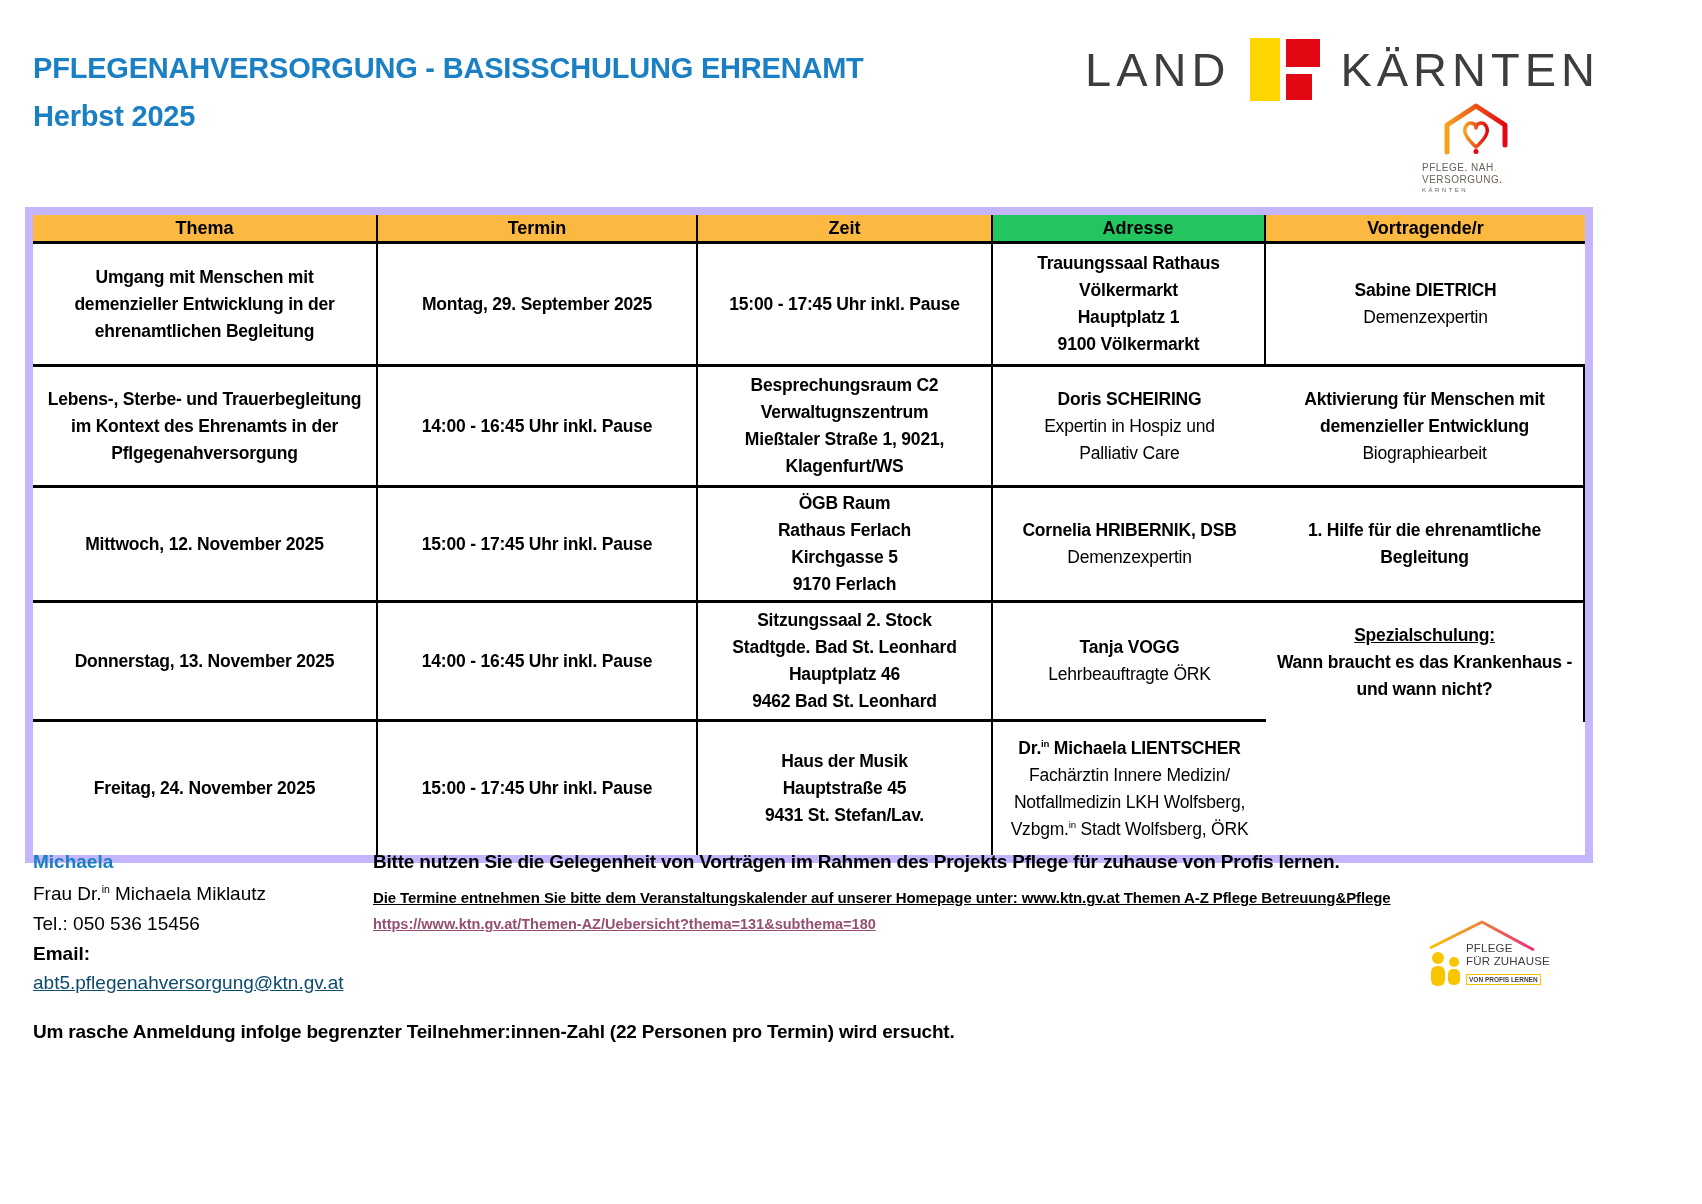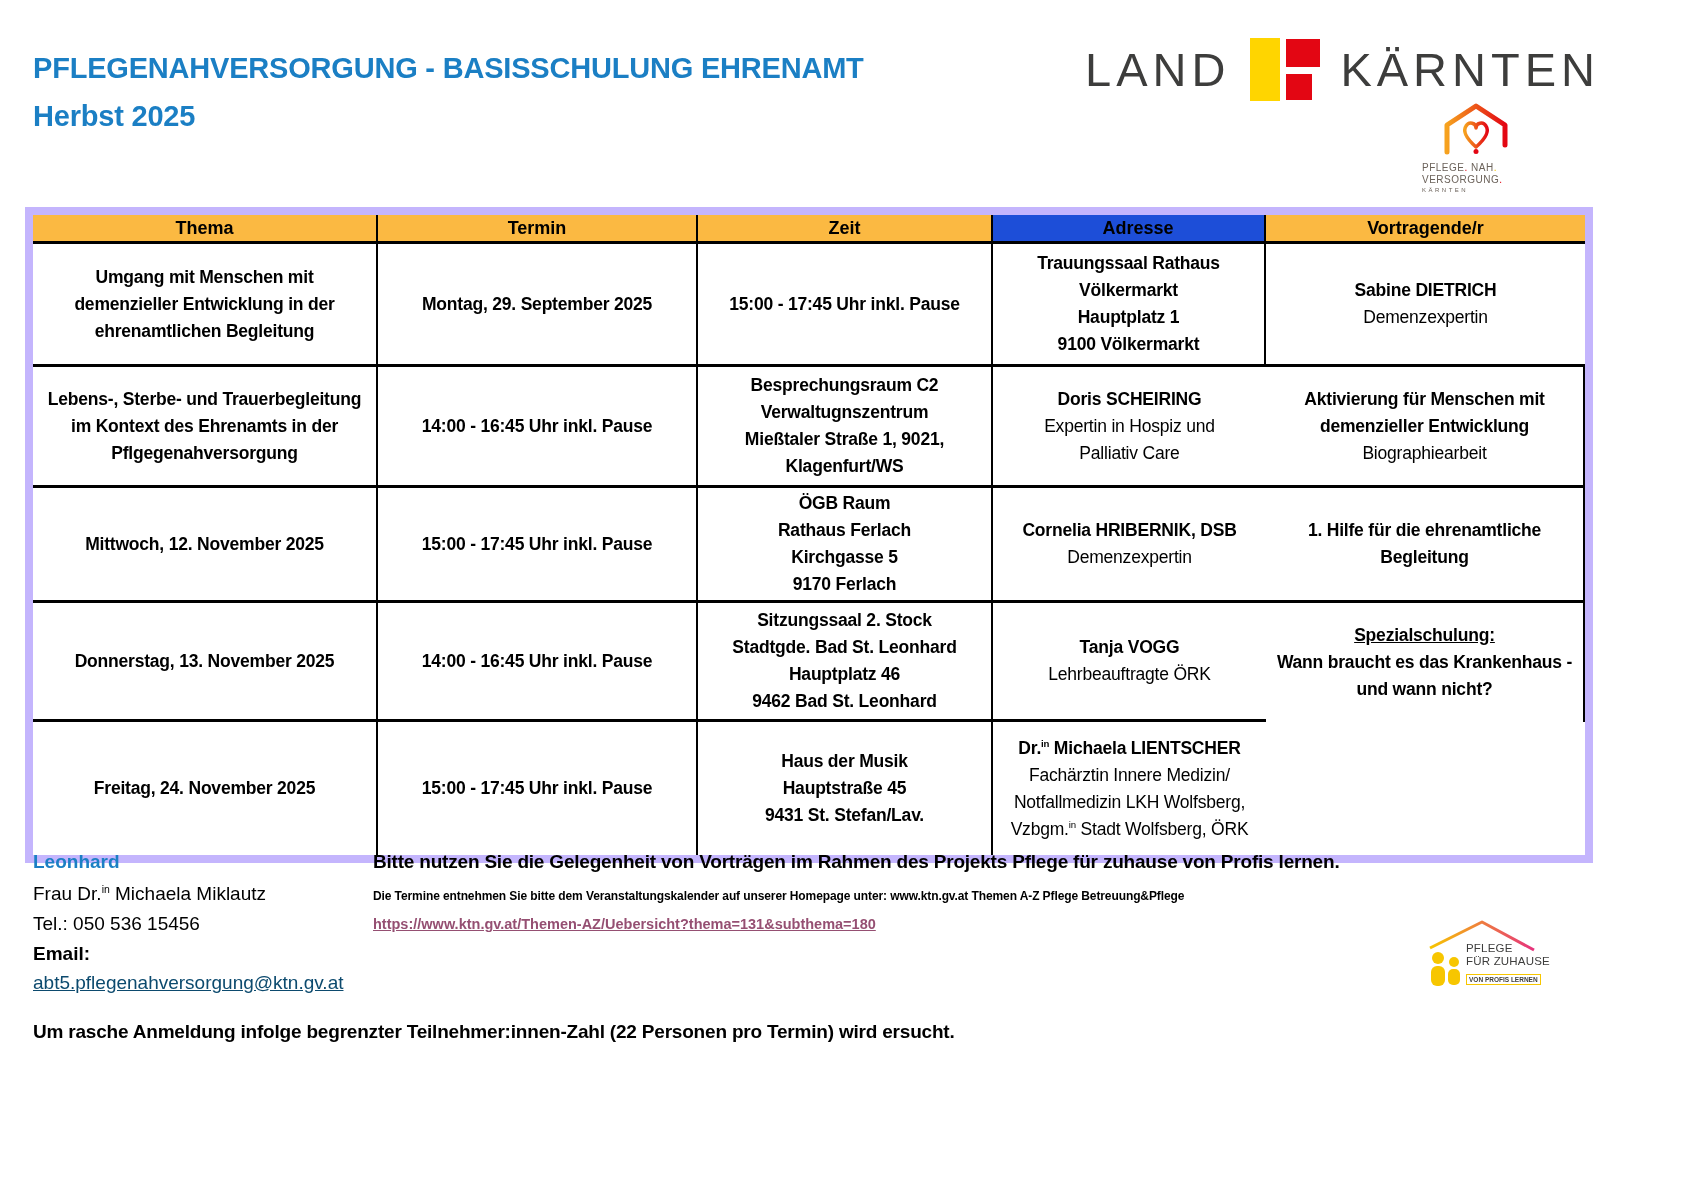--- a/index.html
+++ b/index.html
@@ -44,21 +44,21 @@
   .u { text-decoration:underline; }
   sup { font-size:0.55em; vertical-align:super; line-height:0; }
 
   
   .f-anmeldung { position:absolute; left:33px; top:851px; font-size:19px; font-weight:bold; color:#1b7fc4; }
   .f-contact   { position:absolute; left:33px; top:883px; font-size:19px; color:#000; }
   .f-tel       { position:absolute; left:33px; top:913px; font-size:19px; color:#000; }
   .f-emaillbl  { position:absolute; left:33px; top:943px; font-size:19px; font-weight:bold; color:#000; }
   .f-email     { position:absolute; left:33px; top:972px; font-size:19px; color:#0c4a6e; text-decoration:underline; cursor:pointer; }
   .f-info1     { position:absolute; left:373px; top:851px; font-size:19px; font-weight:bold; color:#000; letter-spacing:-0.2px; }
-  .f-info2     { position:absolute; left:373px; top:889px; font-size:12px; font-weight:bold; color:#000; letter-spacing:-0.1px; }
+  .f-info2     { position:absolute; left:373px; top:889px; font-size:15px; font-weight:bold; color:#000; letter-spacing:-0.1px;text-decoration:underline; }
   .f-url       { position:absolute; left:373px; top:916px; font-size:14.5px; font-weight:bold; color:#954f72; text-decoration:underline; cursor:pointer; }
   .f-note      { position:absolute; left:33px; top:1021px; font-size:19px; font-weight:bold; color:#000; letter-spacing:-0.2px; }
 
   
   .pfz-logo { position:absolute; left:1424px; top:912px; width:115px; height:82px; }
   .pfz-logo svg { position:absolute; left:0; top:0; }
   .pfz-text { position:absolute; left:42px; top:30px; color:#3d3d3c; }
   .pfz-l1, .pfz-l2 { font-size:11.5px; line-height:13px; letter-spacing:0.2px; white-space:nowrap; }
   .pfz-l3 { font-size:6.5px; font-weight:bold; margin-top:3px; display:inline-block; border:1px solid #f7c600; padding:1px 2px; white-space:nowrap; }
 </style>
@@ -96,21 +96,21 @@
     </svg>
     <div class="pnv-line"><span>PFLEGE</span><span class="dot-red">.</span><span> NAH</span><span class="dot-yellow">.</span></div>
     <div class="pnv-line"><span>VERSORGUNG</span><span class="dot-red">.</span></div>
     <div class="pnv-sub">KÄRNTEN</div>
   </div>
 
   <div id="schedule-table">
       <div class="th" style="background: rgb(251, 185, 66);">Thema</div>
       <div class="th" style="background: rgb(251, 185, 66);">Termin</div>
       <div class="th" style="background: rgb(251, 185, 66);">Zeit</div>
-      <div class="th" style="background: #1d4ed8; padding-left: 19px;">Adresse</div>
+      <div class="th" style="background: #22c55e; padding-left: 19px;">Adresse</div>
       <div class="th last-col" style="background: rgb(251, 185, 66);">Vortragende/r</div>
       <div class="td">
         <div class="cell-line b">Umgang mit Menschen mit</div>
         <div class="cell-line b">demenzieller Entwicklung in der</div>
         <div class="cell-line b">ehrenamtlichen Begleitung</div>
       </div>
       <div class="td">
         <div class="cell-line b">Montag, 29. September 2025</div>
       </div>
       <div class="td">
@@ -203,21 +203,21 @@
         <div class="cell-line b">9431 St. Stefan/Lav.</div>
       </div>
       <div class="td last-col last-row">
         <div class="cell-line b"><span>Dr.</span><sup>in</sup><span> Michaela LIENTSCHER</span></div>
         <div class="cell-line">Fachärztin Innere Medizin/</div>
         <div class="cell-line">Notfallmedizin LKH Wolfsberg,</div>
         <div class="cell-line"><span>Vzbgm.</span><sup>in</sup><span> Stadt Wolfsberg, ÖRK</span></div>
       </div>
     </div>
 
-  <div class="f-anmeldung">Leonhard</div>
+  <div class="f-anmeldung">Michaela</div>
   <div class="f-contact"><span>Frau Dr.</span><sup>in</sup><span> Michaela Miklautz</span></div>
   <div class="f-tel">Tel.: 050 536 15456</div>
   <div class="f-emaillbl">Email:</div>
   <a class="f-email">abt5.pflegenahversorgung@ktn.gv.at</a>
 
   <div class="f-info1">Bitte nutzen Sie die Gelegenheit von Vorträgen im Rahmen des Projekts Pflege für zuhause von Profis lernen.</div>
   <div class="f-info2">Die Termine entnehmen Sie bitte dem Veranstaltungskalender auf unserer Homepage unter: www.ktn.gv.at Themen A-Z Pflege  Betreuung&amp;Pflege</div>
   <a class="f-url">https://www.ktn.gv.at/Themen-AZ/Uebersicht?thema=131&amp;subthema=180</a>
 
   <div class="f-note">Um rasche Anmeldung infolge begrenzter Teilnehmer:innen-Zahl (22 Personen pro Termin) wird ersucht.</div>

